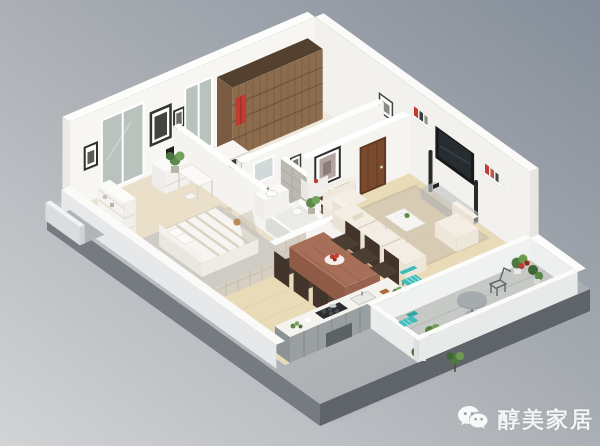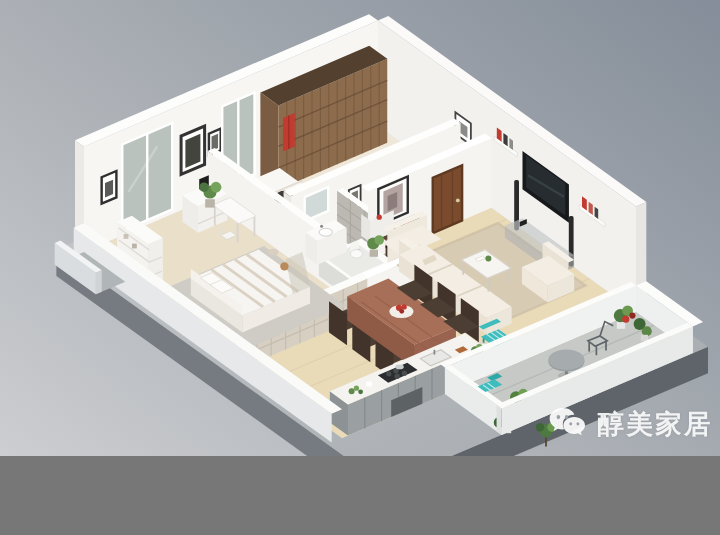--- a/index.html
+++ b/index.html
@@ -1,16 +1,16 @@
 <!DOCTYPE html>
 <html><head>
 <meta charset="utf-8">
 <style>
   html,body{margin:0;padding:0;background:#777;font-family:"Liberation Sans",sans-serif;}
-  .stage{position:relative;width:600px;height:380px;overflow:hidden;}
+  .stage{position:relative;width:600px;height:446px;overflow:hidden;}
   .stage svg{position:absolute;left:0;top:0;display:block;}
   .watermark{position:absolute;right:6px;bottom:11px;display:flex;align-items:center;gap:7px;
     color:rgba(255,255,255,0.88);font-size:22px;font-weight:bold;letter-spacing:2px;
     text-shadow:0 0 2px rgba(120,125,130,0.4);}
   .watermark svg{position:static;}
 </style>
 </head>
 <body>
 
 <div class="stage">

